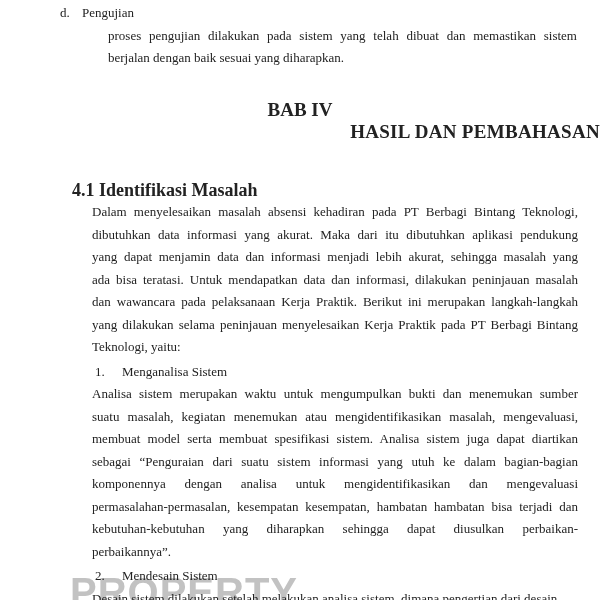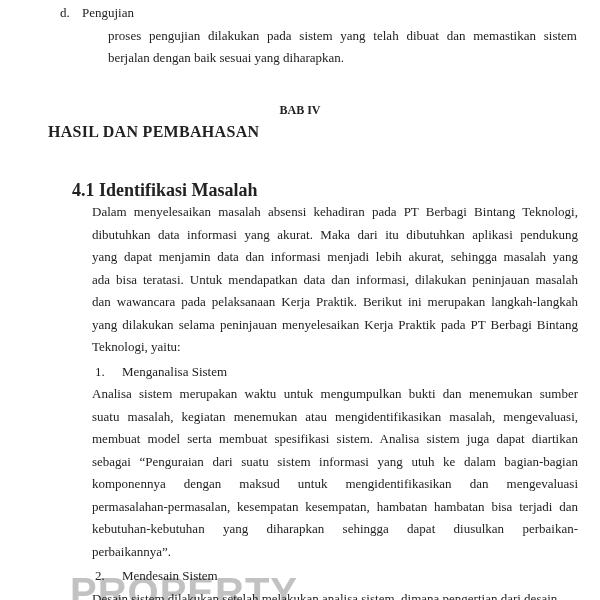--- a/index.html
+++ b/index.html
@@ -13,22 +13,22 @@
     background:#ffffff;color:#222222;
     font-size:13px;line-height:22.5px;
   }
   .content{position:relative;z-index:1;padding-top:2px;}
   
   .d-item{margin-left:60px;font-family:Liberation Serif, serif;}
   .d-item .marker{display:inline-block;width:22px;}
   
   .sub-para{margin-left:108px;margin-right:23px;}
   
-  .chapter-num{margin-top:29px;text-align:center;font-weight:bold;font-size:12px;}
-  .chapter-title{text-align:left;font-weight:bold;font-size:16px;letter-spacing:0.3px;margin-left:48px;}
+  .chapter-num{margin-top:29px;text-align:center;font-weight:bold;font-size:19px;}
+  .chapter-title{text-align:right;font-weight:bold;font-size:19px;letter-spacing:0.3px;margin-left:48px;}
   
   .section-h{margin-top:35px;margin-left:72px;font-weight:bold;font-size:18px;}
   
   .body-para{margin-left:92px;margin-right:22px;}
   
   .step-item{margin-top:2px;margin-left:95px;}
   .step-item .marker{display:inline-block;width:27px;}
   
   .jline{text-align:justify;text-align-last:justify;white-space:normal;}
   .jline.jlast{text-align-last:left;}
@@ -76,21 +76,21 @@
 
     <div class="step-item">
       <span class="marker">1.</span><span>Menganalisa Sistem</span>
     </div>
 
     <div class="body-para">
         <div class="jline">Analisa sistem merupakan waktu untuk mengumpulkan bukti dan menemukan sumber</div>
         <div class="jline">suatu masalah, kegiatan menemukan atau mengidentifikasikan masalah, mengevaluasi,</div>
         <div class="jline">membuat model serta membuat spesifikasi sistem. Analisa sistem juga dapat diartikan</div>
         <div class="jline">sebagai “Penguraian dari suatu sistem informasi yang utuh ke dalam bagian-bagian</div>
-        <div class="jline">komponennya dengan maksud untuk mengidentifikasikan dan mengevaluasi</div>
+        <div class="jline">komponennya dengan analisa untuk mengidentifikasikan dan mengevaluasi</div>
         <div class="jline">permasalahan-permasalan, kesempatan kesempatan, hambatan hambatan bisa terjadi dan</div>
         <div class="jline">kebutuhan-kebutuhan yang diharapkan sehingga dapat diusulkan perbaikan-</div>
         <div class="jline jlast">perbaikannya”.</div>
       </div>
 
     <div class="step-item">
       <span class="marker">2.</span><span>Mendesain Sistem</span>
     </div>
 
     <div class="body-para">

